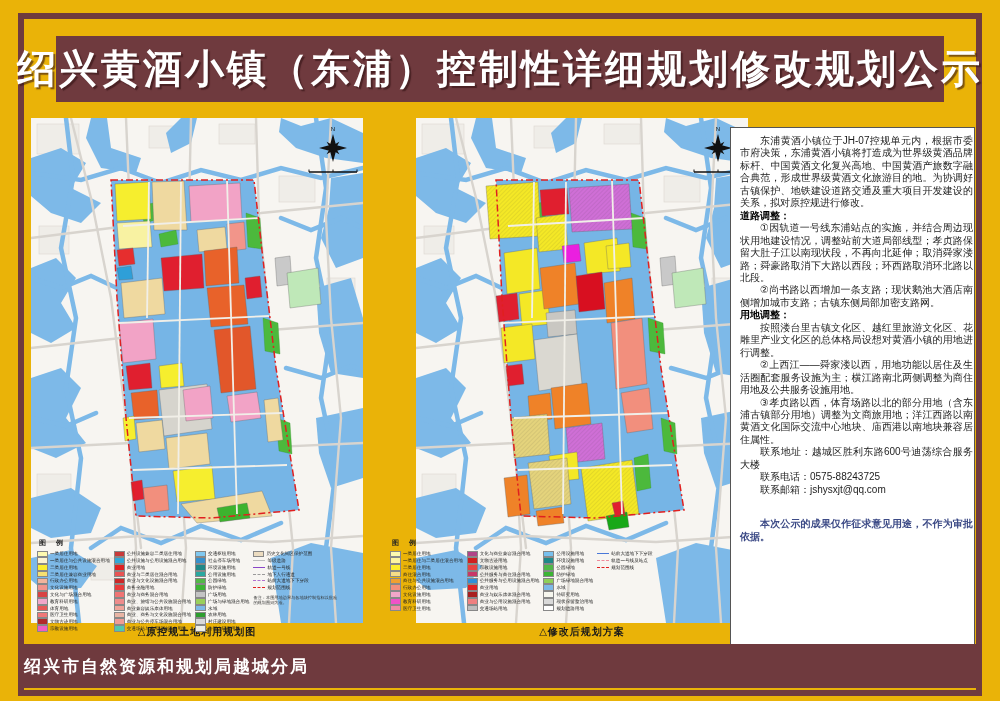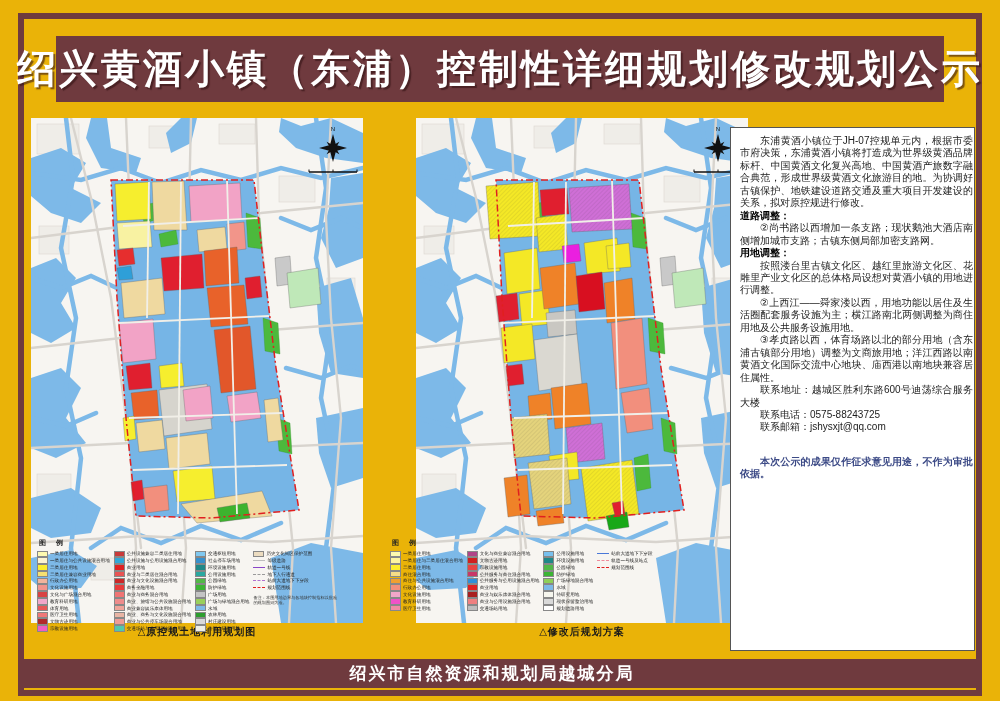--- a/index.html
+++ b/index.html
@@ -23,22 +23,22 @@
   .lg-item .sw{width:9px;height:4.6px;border:0.5px solid #888;flex:0 0 auto;}
   .lg-item .ln{width:12px;height:0;border-top-width:1.2px;flex:0 0 auto;}
   .lg-item .lb{font-size:4.6px;color:#222;white-space:nowrap;transform-origin:left center;}
   .lg-note{font-size:4.2px;color:#333;width:86px;line-height:1.35;margin-top:3px;}
   .panel{position:absolute;left:730px;top:127px;width:245px;height:524px;border:1px solid #555;
     box-sizing:border-box;padding:7px 1px 6px 9px;background:#fff;}
   .panel p{margin:0;font-size:10px;line-height:12.45px;color:#1c1c1c;text-align:justify;text-indent:2em;}
   .panel p.h{font-weight:700;text-indent:0;color:#000;}
   .panel p.contact{text-indent:2em;}
   .panel p.note{color:#3c4a86;font-weight:700;margin-top:22px;}
-  .footer-bar{position:absolute;left:24px;right:24px;bottom:13px;height:29px;background:#6f3a3e;
-    display:flex;align-items:center;justify-content:center;padding-right:16px;box-sizing:border-box;}
+  .footer-bar{position:absolute;left:24px;right:24px;bottom:13px;height:44px;background:#6f3a3e;
+    display:flex;align-items:center;justify-content:flex-start;padding-right:16px;box-sizing:border-box;}
   .footer-bar .a{color:#fff;font-size:17px;font-weight:700;letter-spacing:2px;}
 </style>
 </head>
 <body>
 
 <div class="page">
   <div class="frame"></div>
 
   <div class="title-banner">
     <div class="t">绍兴黄酒小镇（东浦）控制性详细规划修改规划公示</div>
@@ -578,20 +578,21 @@
             </div>
           </div>
         </div>
     </div>
     <div class="caption">△修改后规划方案</div>
   </div>
 
   <div class="panel" id="notice-panel">
       <p class="p">东浦黄酒小镇位于JH-07控规单元内，根据市委市府决策，东浦黄酒小镇将打造成为世界级黄酒品牌标杆、中国黄酒文化复兴高地、中国黄酒产旅数字融合典范，形成世界级黄酒文化旅游目的地。为协调好古镇保护、地铁建设道路交通及重大项目开发建设的关系，拟对原控规进行修改。</p>
       <p class="h">道路调整：</p>
+      <p class="p">①因轨道一号线东浦站点的实施，并结合周边现状用地建设情况，调整站前大道局部线型；孝贞路保留大肚子江以南现状段，不再向北延伸；取消舜家溇路；舜豪路取消下大路以西段；环西路取消环北路以北段。</p>
       <p class="p">②尚书路以西增加一条支路；现状鹅池大酒店南侧增加城市支路；古镇东侧局部加密支路网。</p>
       <p class="h">用地调整：</p>
       <p class="p">按照溇台里古镇文化区、越红里旅游文化区、花雕里产业文化区的总体格局设想对黄酒小镇的用地进行调整。</p>
       <p class="p">②上西江——舜家溇以西，用地功能以居住及生活圈配套服务设施为主；横江路南北两侧调整为商住用地及公共服务设施用地。</p>
       <p class="p">③孝贞路以西，体育场路以北的部分用地（含东浦古镇部分用地）调整为文商旅用地；洋江西路以南黄酒文化国际交流中心地块、庙西港以南地块兼容居住属性。</p>
       <p class="contact">联系地址：越城区胜利东路600号迪荡综合服务大楼</p>
       <p class="contact">联系电话：0575-88243725</p>
       <p class="contact">联系邮箱：jshysxjt@qq.com</p>
       <p class="note">本次公示的成果仅作征求意见用途，不作为审批依据。</p>
     </div>

